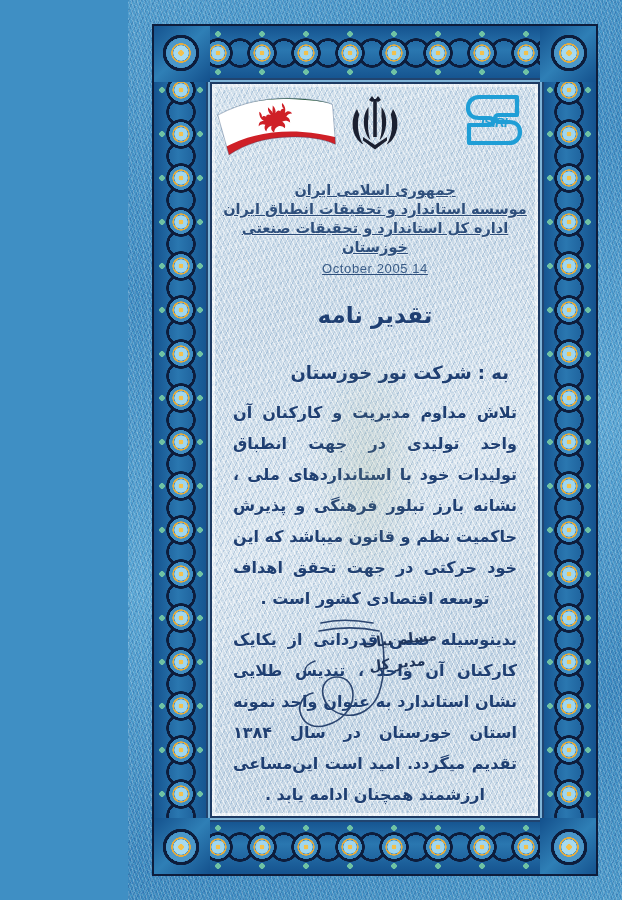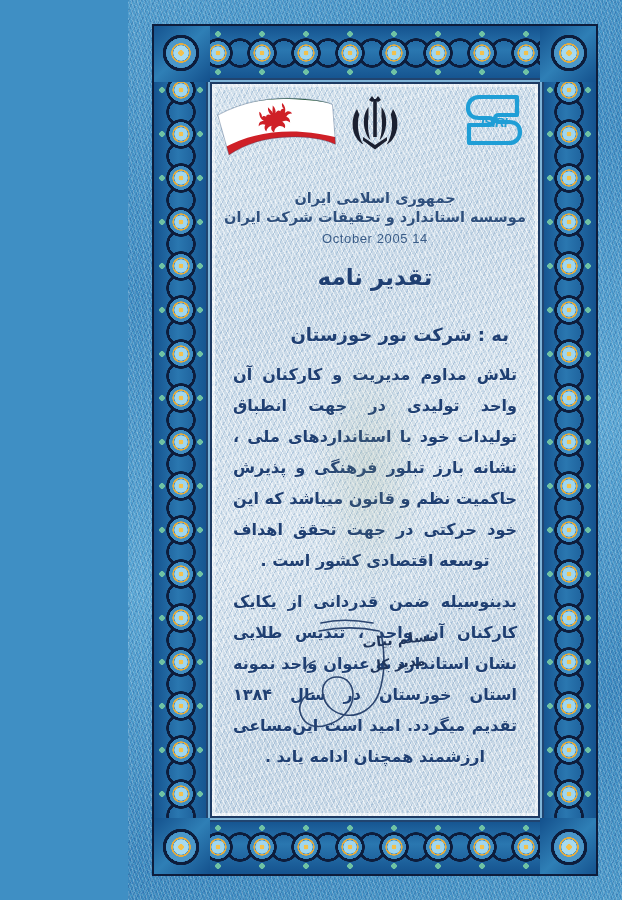--- a/index.html
+++ b/index.html
@@ -124,38 +124,39 @@
     position:absolute;left:50%;top:6px;transform:translateX(-50%);
     width:60px;height:62px;
   }
   .isiri-logo{
     position:absolute;right:10px;top:6px;width:62px;height:54px;
   }
 
   
   .head-lines{
     text-align:center;color:#2e4f7c;direction:rtl;
-    margin-top:10px;
+    margin-top:2px;
+    text-decoration:underline;
   }
   .head-fa{
     font-weight:bold;font-size:14.5px;line-height:19px;
     letter-spacing:.2px;text-shadow:0 1px 0 rgba(255,255,255,.4);
   }
   .head-en{
     font-family:"Liberation Sans",sans-serif;
     color:#3a5c87;font-size:17px;letter-spacing:.6px;
     margin-top:4px;line-height:23px;font-weight:400;
   }
   .head-date{
     font-family:"Liberation Sans",sans-serif;
     color:#3a5c87;font-size:13px;letter-spacing:.6px;line-height:23px;
   }
   .doc-title{
     text-align:center;color:#1f3f72;font-weight:bold;
-    font-size:23px;margin-top:14px;direction:rtl;
+    font-size:23px;margin-top:22px;direction:rtl;
     text-shadow:0 1px 0 rgba(255,255,255,.45);
   }
   .addressee{
     direction:rtl;text-align:right;color:#1f3f72;font-weight:bold;
     font-size:18px;margin:34px 26px 0 26px;
     text-shadow:0 1px 0 rgba(255,255,255,.4);
   }
   .body-text{
     direction:rtl;color:#1f3f72;font-weight:bold;
     font-size:16px;line-height:31px;
@@ -251,21 +252,22 @@
       </svg>
 
       <svg class="isiri-logo" viewBox="0 0 62 54">
         <path d="M54,4 H16 C9,4 5,9 5,15 C5,21 9,25 16,25 H26 C29,25 30,26.5 30,28.5 C30,30.5 29,32 26,32 H6 V50 H46 C53,50 57,45 57,39 C57,33 53,29 46,29 H36 C33,29 32,27.5 32,25.5 C32,23.5 33,22 36,22 H54 Z" fill="none" stroke="#1f9ed6" stroke-width="4.2" stroke-linejoin="round"></path>
         <text x="31" y="34" text-anchor="middle" font-family="Liberation Sans, sans-serif" font-size="13" font-weight="bold" font-style="italic" letter-spacing="-0.5" fill="#1f9ed6">ISIRI</text>
       </svg>
     </div>
 
     <div class="head-lines">
       <div class="head-fa">جمهوری اسلامی ایران</div>
-      <div class="head-fa">موسسه استاندارد و تحقیقات شرکت ایران</div>
+      <div class="head-fa">موسسه استاندارد و تحقیقات انطباق ایران</div>
+      <div class="head-fa">اداره کل استاندارد و تحقیقات صنعتی خوزستان</div>
       <div class="head-date">14 October 2005</div>
     </div>
 
     <div class="doc-title">تقدیر نامه</div>
 
     <div class="addressee">به : شرکت نور خوزستان</div>
 
     <div class="body-text">
       <p>تلاش مداوم مدیریت و کارکنان آن واحد تولیدی در جهت انطباق تولیدات خود با استاندارد‌های ملی ، نشانه بارز تبلور فرهنگی و پذیرش حاکمیت نظم و قانون میباشد که این خود حرکتی در جهت تحقق اهداف توسعه اقتصادی کشور است .</p>
       <p>بدینوسیله ضمن قدردانی از یکایک کارکنان آن واحد ، تندیس طلایی نشان استاندارد به عنوان واحد نمونه استان خوزستان در سال ۱۳۸۴ تقدیم میگردد. امید است این‌مساعی ارزشمند همچنان ادامه یابد .</p>

